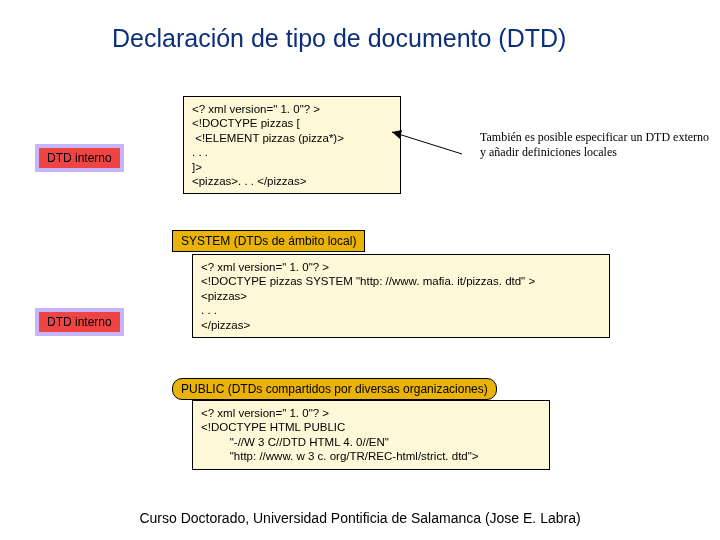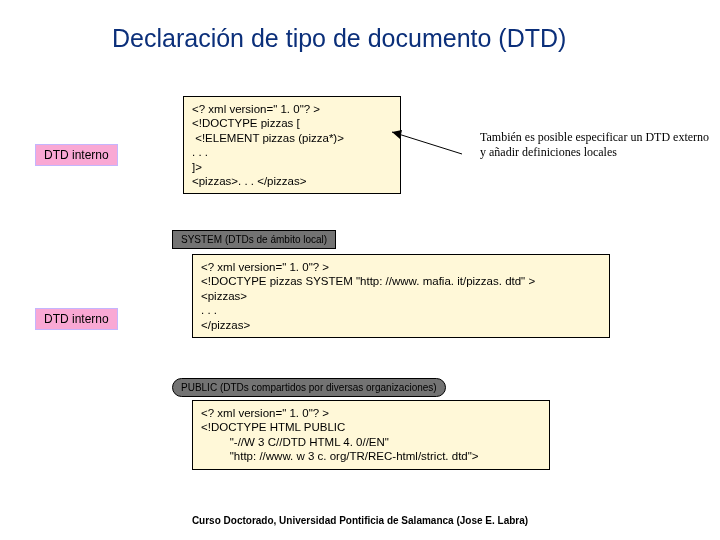--- a/index.html
+++ b/index.html
@@ -15,57 +15,57 @@
   .title {
     position: absolute;
     top: 24px;
     left: 112px;
     font-size: 25px;
     color: #0b2f7a;
     font-family: "Trebuchet MS", Verdana, sans-serif;
   }
   .label-box {
     position: absolute;
-    border: 1px solid #c4b5fd;
-    background: #f9a8d4;
+    border: 4px solid #c4b5fd;
+    background: #ef4444;
     font-size: 12px;
     padding: 3px 8px;
     font-family: Arial, sans-serif;
   }
   .code-box {
     position: absolute;
     border: 1px solid #000;
     background: #fff8d8;
     font-size: 11.5px;
     padding: 5px 8px;
     font-family: Arial, sans-serif;
     white-space: pre;
     line-height: 1.25;
   }
   .section-box {
     position: absolute;
     border: 1px solid #000;
-    background: #737373;
-    font-size: 10px;
+    background: #eab308;
+    font-size: 12px;
     padding: 3px 8px;
     font-family: Arial, sans-serif;
   }
   .note {
     position: absolute;
     font-size: 12px;
     font-family: "Times New Roman", serif;
     line-height: 1.25;
   }
   .footer {
     position: absolute;
     bottom: 14px;
     width: 100%;
     text-align: center;
-    font-size: 10px;
-    font-weight: bold;
+    font-size: 14px;
+    font-weight: normal;
     font-family: Arial, sans-serif;
   }
   svg.arrow {
     position: absolute;
     overflow: visible;
   }
 </style>
 </head>
 <body>
 

